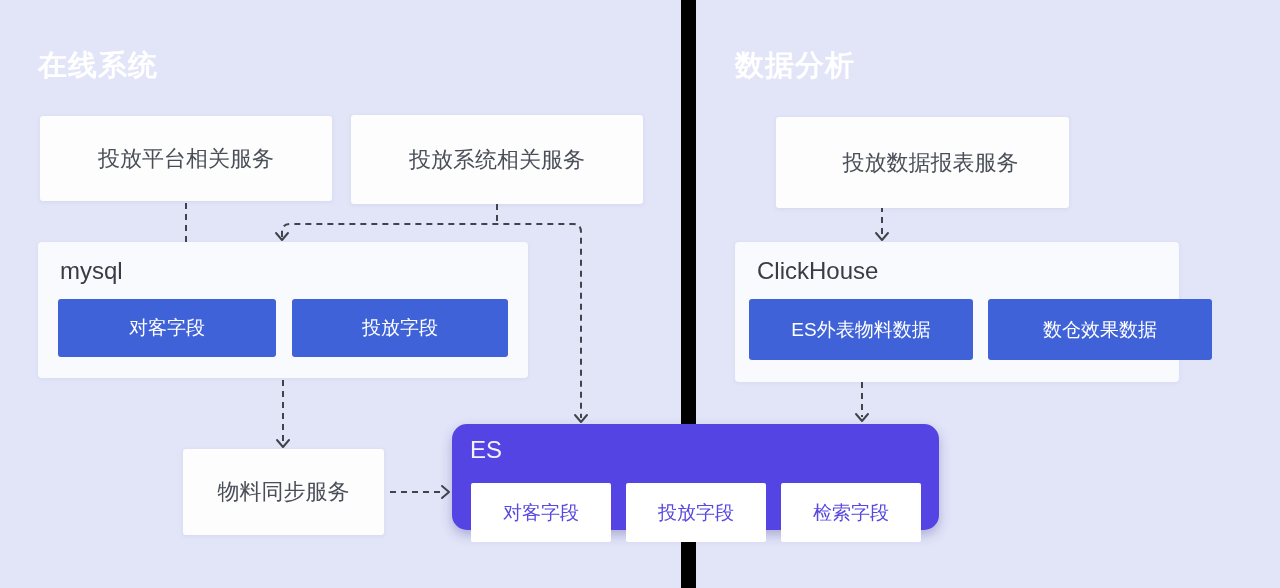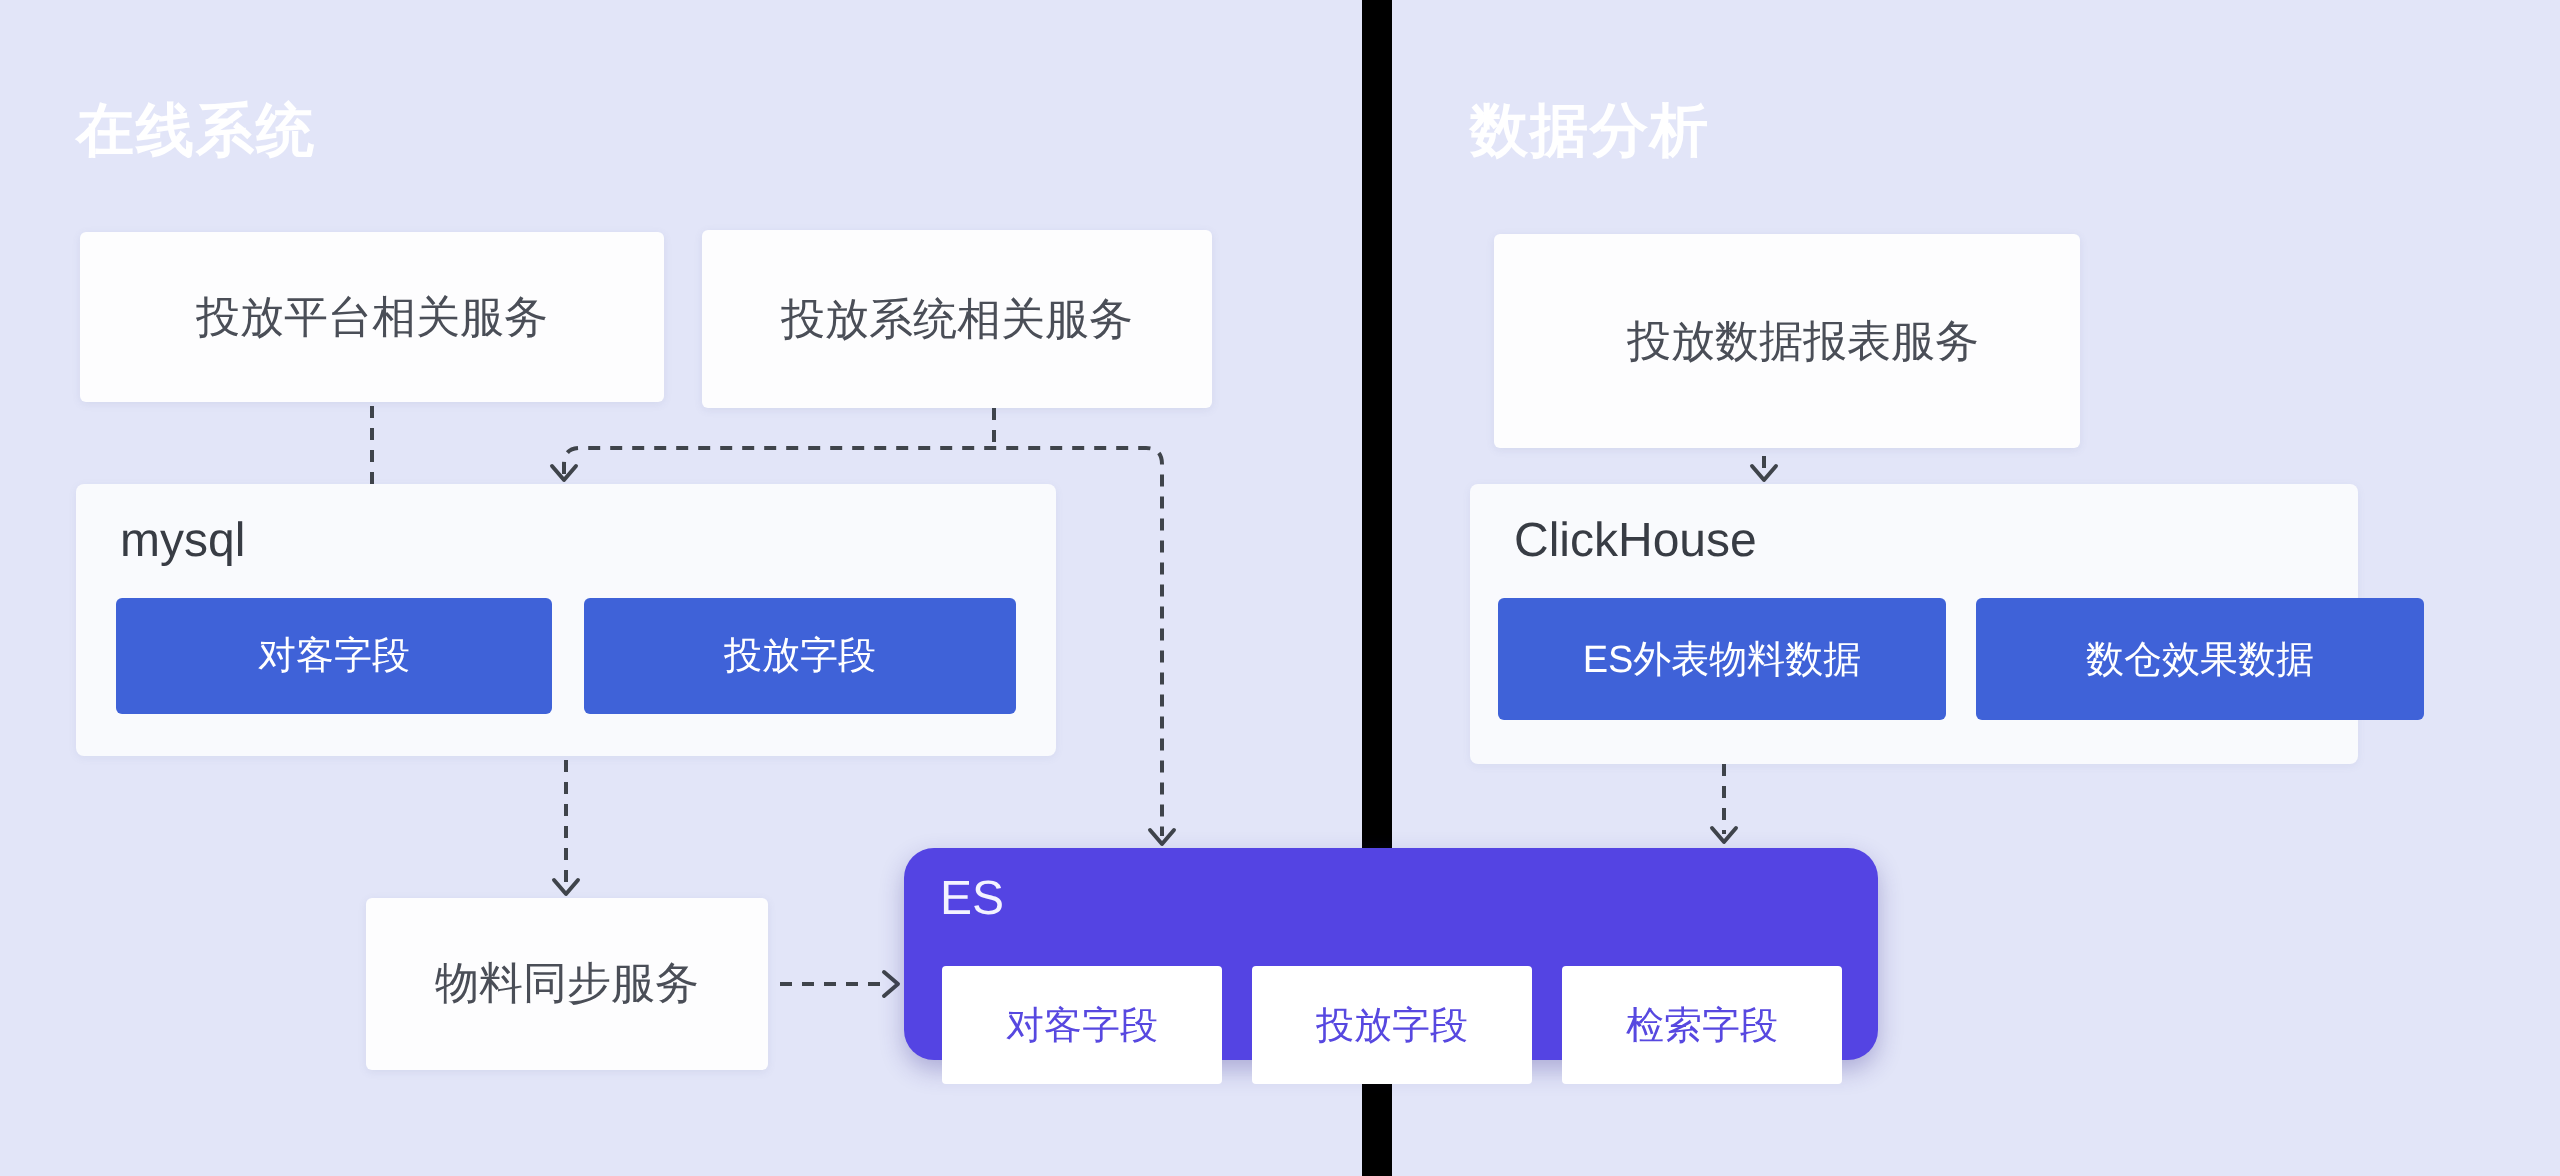--- a/index.html
+++ b/index.html
@@ -37,23 +37,23 @@
     border-radius: 3px;
     display: flex;
     align-items: center;
     justify-content: center;
     font-size: 22px;
     color: #4a4e57;
     box-shadow: 0 1px 4px rgba(90,100,150,0.10);
     z-index: 2;
   }
   #box-platform { left: 40px;  top: 116px; width: 292px; height: 85px; }
-  #box-system   { left: 351px; top: 115px; width: 255px; height: 89px; }
+  #box-system   { left: 351px; top: 115px; width: 292px; height: 89px; }
   #box-sync     { left: 183px; top: 449px; width: 201px; height: 86px; }
-  #box-report   { left: 747px; top: 117px; width: 293px; height: 107px; padding-left: 16px; }
+  #box-report   { left: 776px; top: 117px; width: 293px; height: 91px; padding-left: 16px; }
 
   .db-container {
     position: absolute;
     background: #f9fafd;
     border-radius: 4px;
     box-shadow: 0 1px 4px rgba(90,100,150,0.08);
     z-index: 2;
   }
   #mysql-container      { left: 38px;  top: 242px; width: 490px; height: 136px; }
   #clickhouse-container { left: 735px; top: 242px; width: 444px; height: 140px; }

